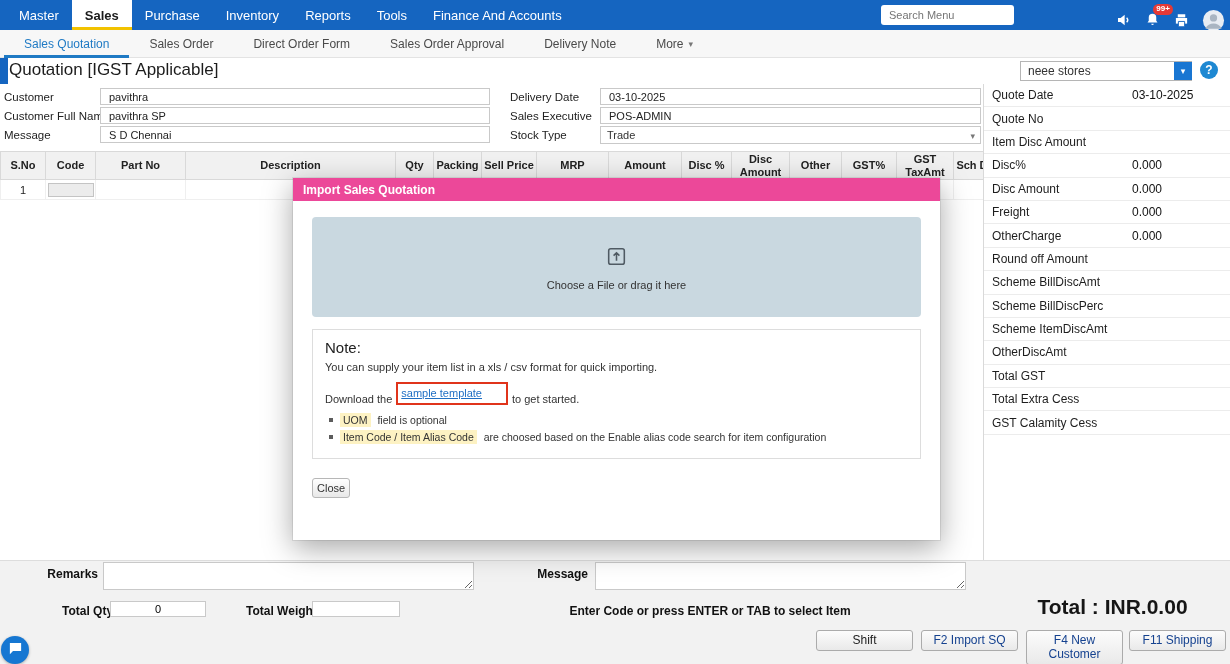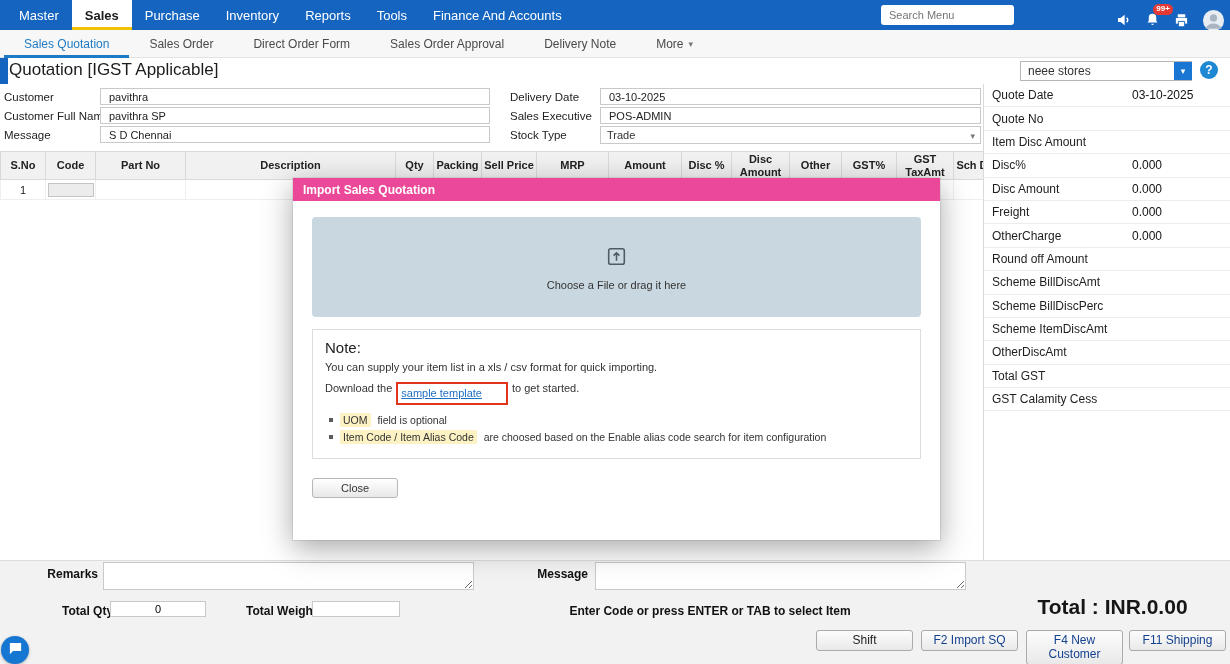--- a/index.html
+++ b/index.html
@@ -64,29 +64,29 @@
 
   
   .modal { position:absolute; left:293px; top:178px; width:647px; height:362px; background:#fff; box-shadow:0 8px 28px rgba(0,0,0,.35), 0 0 0 1px rgba(0,0,0,.08); z-index:20; }
   .modal-header { height:23px; background:#ec4899; color:#fff; display:flex; align-items:center; padding:0 10px; font-size:12px; font-weight:bold; }
   .modal-body { padding:16px 19px 0; }
   .dropzone { height:100px; background:#c9d8e0; border-radius:4px; display:flex; flex-direction:column; align-items:center; justify-content:center; cursor:pointer; }
   .dropzone-text { margin-top:7px; font-size:11px; color:#333; }
   .notebox { margin-top:12px; border:1px solid #ddd; padding:9px 12px 10px; }
   .note-title { font-size:15px; color:#222; }
   .note-line { margin-top:5px; font-size:11px; color:#333; }
-  .dl-line { margin-top:9px; font-size:11px; color:#333; display:flex; align-items:flex-start; }
+  .dl-line { margin-top:9px; font-size:11px; color:#333; display:flex; align-items:flex-end; }
   .red-annot { border:2px solid #e0341b; padding:3px 24px 4px 3px; margin:0 4px; display:inline-block; }
   .sample-link { color:#1f6fc4; text-decoration:underline; cursor:pointer; font-size:11px; }
   .note-bullets { margin:9px 0 0 4px; list-style:none; }
   .note-bullets li { font-size:10.5px; color:#333; margin-bottom:5px; padding-left:11px; position:relative; }
   .note-bullets li::before { content:""; position:absolute; left:0; top:4px; width:4px; height:4px; background:#5c5c5c; }
   .hl { background:#fdf2c3; padding:1px 3px; }
   .hl-rest { margin-left:4px; }
-  .close-btn { position:absolute; left:19px; top:300px; background:linear-gradient(#fff,#e8e8e8); border:1px solid #b7b7b7; border-radius:3px; padding:3px 28px; font-size:11px; color:#333; cursor:pointer; }
+  .close-btn { position:absolute; left:19px; top:300px; background:linear-gradient(#fff,#e8e8e8); border:1px solid #b7b7b7; border-radius:3px; padding:3px 4px; font-size:11px; color:#333; cursor:pointer; }
 </style>
 </head>
 <body>
 
 <header class="topnav">
   <nav class="topnav-menu">
     <div class="topnav-item">Master</div>
     <div class="topnav-item active">Sales</div>
     <div class="topnav-item">Purchase</div>
     <div class="topnav-item">Inventory</div>
@@ -268,20 +268,24 @@
     </div>
   <div class="summary-row">
       <span class="summary-label">OtherDiscAmt</span>
       <span class="summary-value"></span>
     </div>
   <div class="summary-row">
       <span class="summary-label">Total GST</span>
       <span class="summary-value"></span>
     </div>
   <div class="summary-row">
+      <span class="summary-label">Total Extra Cess</span>
+      <span class="summary-value"></span>
+    </div>
+  <div class="summary-row">
       <span class="summary-label">GST Calamity Cess</span>
       <span class="summary-value"></span>
     </div>
 </aside>
 
 <div class="bottom-strip"></div>
 <span class="b-label" style="left:28px;top:567px;width:70px;text-align:right;">Remarks</span>
 <textarea class="b-area" style="left: 103px; top: 562px; width: 371px; height: 28px;"></textarea>
 <span class="b-label" style="left:518px;top:567px;width:70px;text-align:right;">Message</span>
 <textarea class="b-area" style="left: 595px; top: 562px; width: 371px; height: 28px;"></textarea>

